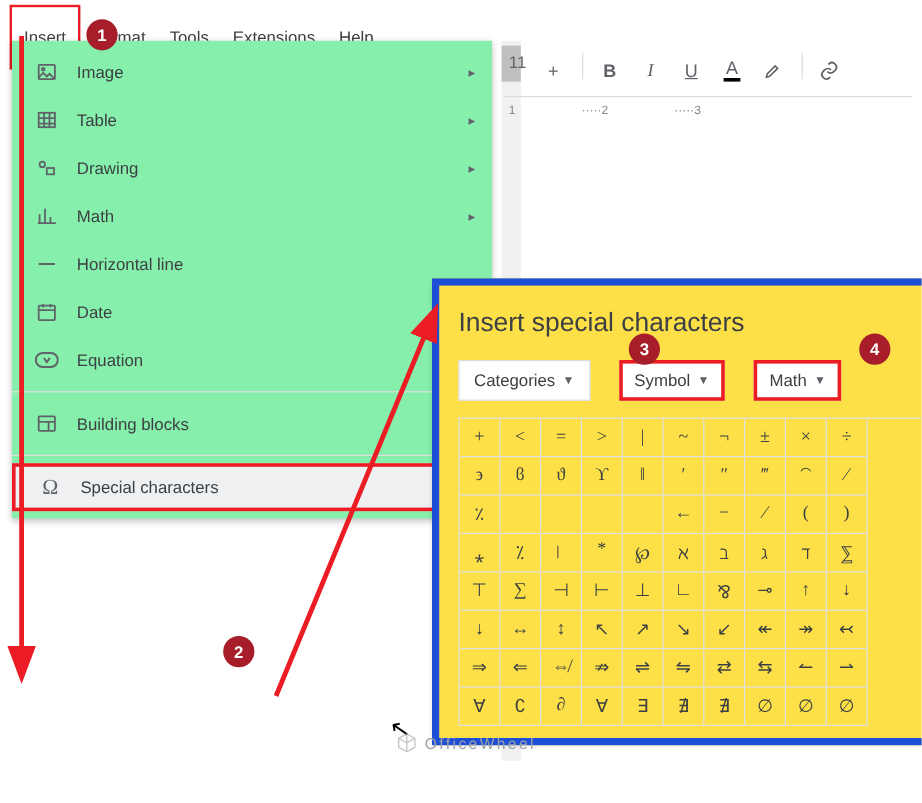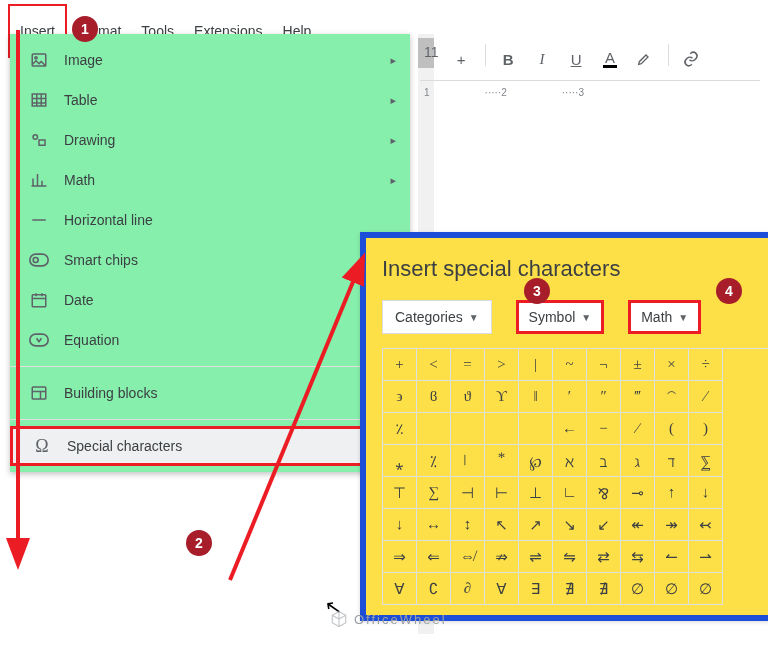--- a/index.html
+++ b/index.html
@@ -296,30 +296,20 @@
   <div class="dd-row">
     <span class="dd-icon">
         <svg width="18" height="18" viewBox="0 0 24 24" stroke="#5f6368" stroke-width="2">
           <path d="M3 12h18"></path>
         </svg>
       </span>
     <span>Horizontal line</span>
   </div>
 
 
-  <div class="dd-row">
-    <span class="dd-icon">
-        <svg width="20" height="14" viewBox="0 0 24 16" fill="none" stroke="#5f6368" stroke-width="2">
-          <rect x="1" y="1" width="22" height="14" rx="7"></rect>
-          <circle cx="8" cy="8" r="3"></circle>
-        </svg>
-      </span>
-    <span>Smart chips</span>
-    <span class="dd-arrow">▸</span>
-  </div>
 
   <div class="dd-row">
     <span class="dd-icon">
         <svg width="18" height="18" viewBox="0 0 24 24" fill="none" stroke="#5f6368" stroke-width="2">
           <rect x="3" y="5" width="18" height="16" rx="1"></rect>
           <path d="M3 10h18M8 3v4M16 3v4"></path>
         </svg>
       </span>
     <span>Date</span>
   </div>

